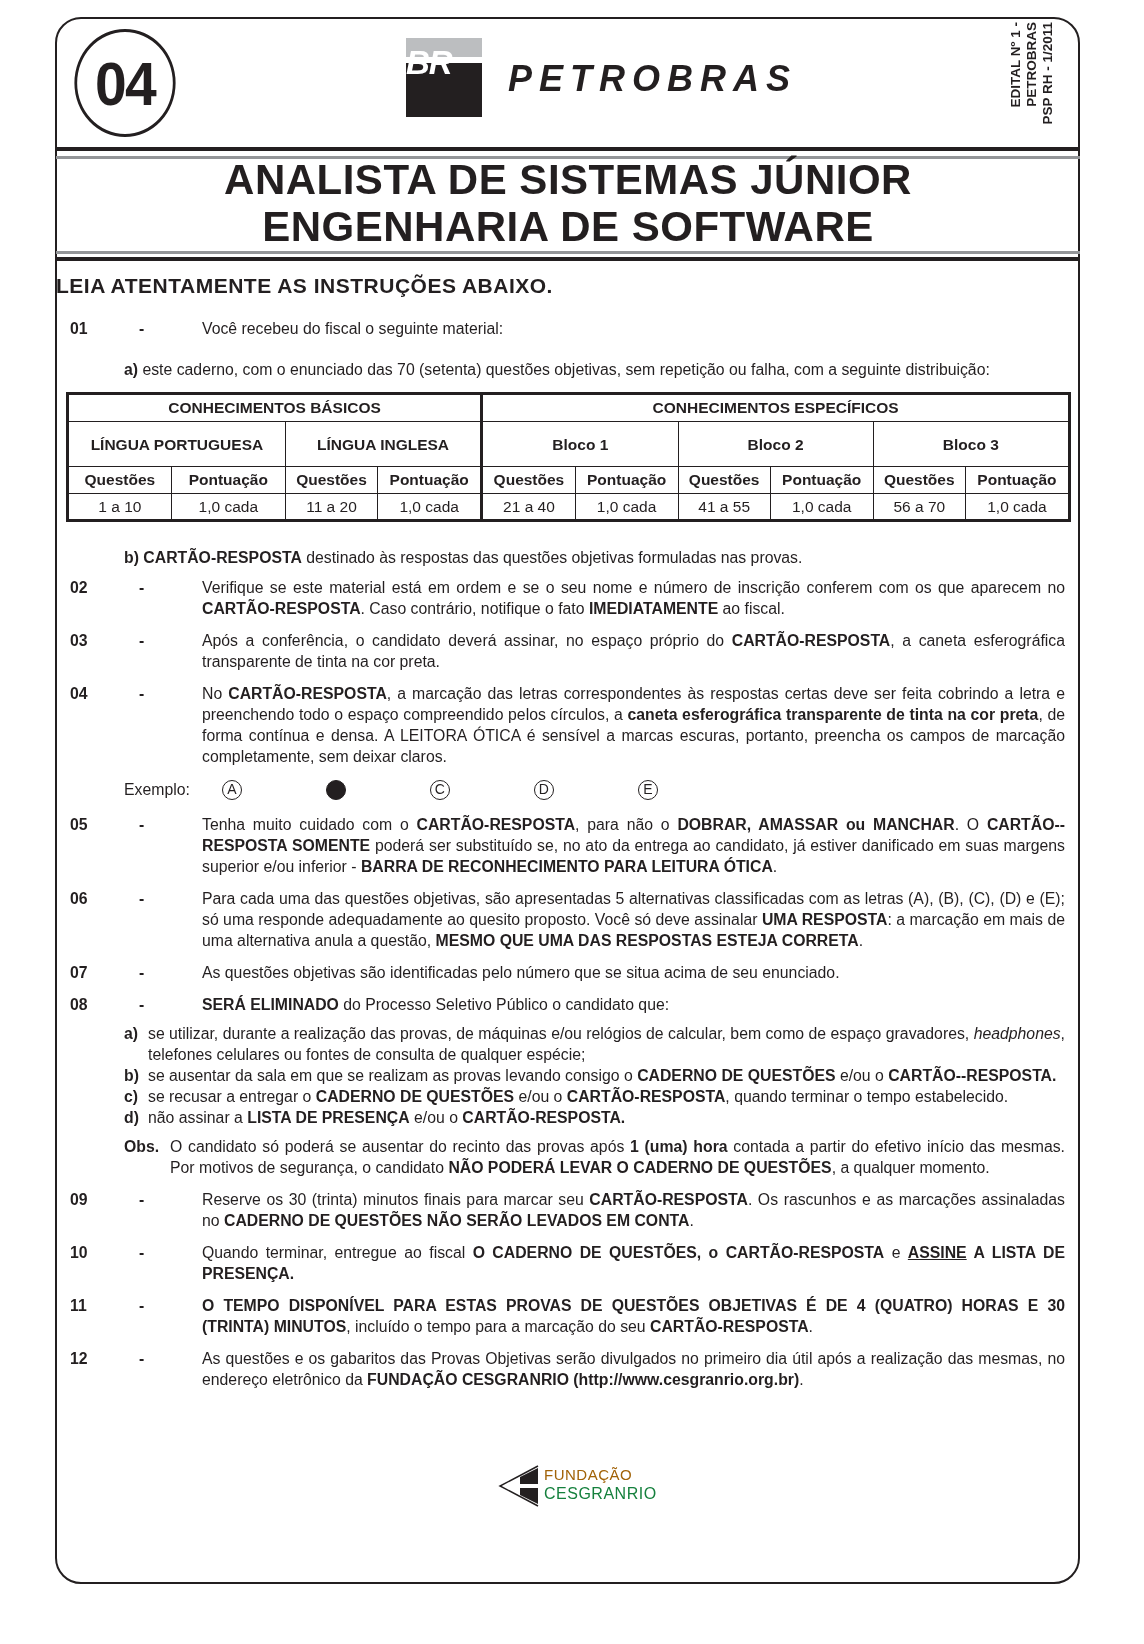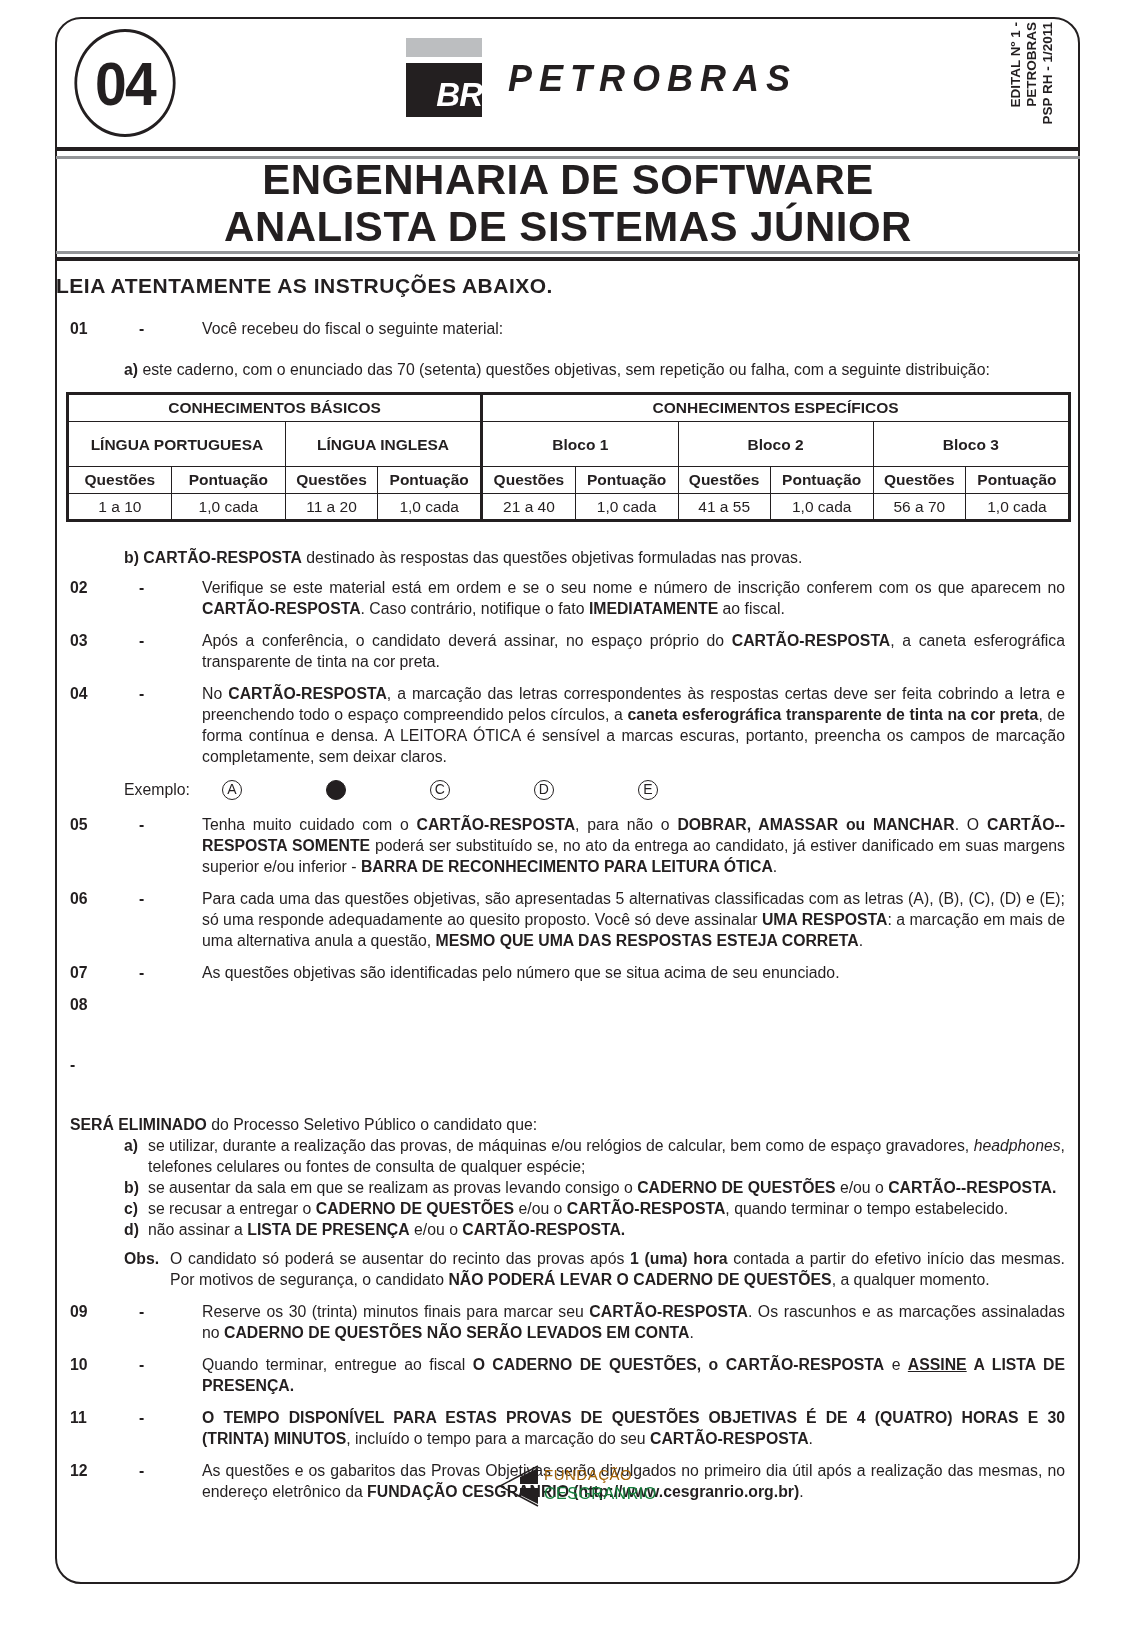--- a/index.html
+++ b/index.html
@@ -7,21 +7,21 @@
          font-family:"Liberation Sans", sans-serif; color:#231f20; }
   .page { position:absolute; left:55px; top:17px; width:1025px; height:1567px;
           border:2px solid #231f20; border-radius:26px; box-sizing:border-box; }
   .num-circle { position:absolute; left:70px; top:29px; width:110px; height:108px;
                 border:3px solid #231f20; border-radius:50%; box-sizing:border-box;
                 display:flex; align-items:center; justify-content:center;
                 font-family:"Liberation Sans", sans-serif; font-weight:bold;
                 font-size:62px; letter-spacing:-2px; transform:scaleX(0.92); }
   .br-grey { position:absolute; left:406px; top:38px; width:76px; height:19px; background:#bcbec0; }
   .br-black { position:absolute; left:406px; top:63px; width:76px; height:54px; background:#231f20; }
-  .br-text { position:absolute; left:406px; top:76px; width:76px; text-align:right;
+  .br-text { position:absolute; left:406px; top:44px; width:76px; text-align:left;
              color:#fff; font-weight:bold; font-style:italic; font-size:33px;
              font-family:"Liberation Sans", sans-serif; letter-spacing:-1px; }
   .petro { position:absolute; left:508px; top:58px; font-weight:bold; font-style:italic;
            font-size:36px; letter-spacing:7px; font-family:"Liberation Sans", sans-serif; }
   .edital { position:absolute; left:1008px; top:22px; width:60px; height:120px; }
   .edital-inner { position:absolute; left:0; top:120px; width:120px; transform-origin:0 0;
                   transform:rotate(-90deg); font-weight:bold; font-size:13.5px; line-height:16px;
                   text-align:right; }
   .rule { position:absolute; left:56px; width:1024px; }
   .r1 { top:147px; height:4px; background:#231f20; }
@@ -84,22 +84,22 @@
   <div class="edital-inner">
     <div>EDITAL Nº 1 -</div>
     <div>PETROBRAS</div>
     <div>PSP RH - 1/2011</div>
   </div>
 </div>
 
 <div class="rule r1"></div>
 <div class="rule r2"></div>
 <div class="title">
+  <div>ANALISTA DE SISTEMAS JÚNIOR</div>
   <div>ENGENHARIA DE SOFTWARE</div>
-  <div>ANALISTA DE SISTEMAS JÚNIOR</div>
 </div>
 <div class="rule r3"></div>
 <div class="rule r4"></div>
 
 <div class="leia">LEIA ATENTAMENTE AS INSTRUÇÕES ABAIXO.</div>
 
 <div class="content">
 
   <div class="item">
     <span class="inum">01</span>
@@ -153,21 +153,21 @@
       <span class="idash">-</span>
     <span class="itext"><span>Para cada uma das questões objetivas, são apresentadas 5 alternativas classificadas com as letras (A), (B), (C), (D) e (E); só uma responde adequadamente ao quesito proposto. Você só deve assinalar </span><b>UMA RESPOSTA</b><span>: a marcação em mais de uma alternativa anula a questão, </span><b>MESMO QUE UMA DAS RESPOSTAS ESTEJA CORRETA</b><span>.</span></span>
   </div>
 
   <div class="item">
     <span class="inum">07</span>
       <span class="idash">-</span>
     <span class="itext">As questões objetivas são identificadas pelo número que se situa acima de seu enunciado.</span>
   </div>
 
-  <div class="item" style="margin-bottom:0;flex-direction:column;">
+  <div class="item" style="margin-bottom:8px;">
     <span class="inum">08</span>
       <span class="idash">-</span>
     <span class="itext"><b>SERÁ ELIMINADO</b><span> do Processo Seletivo Público o candidato que:</span></span>
   </div>
   <div style="padding-left:54px;">
     <div class="subitem">
         <span class="lbl">a)</span>
         <span class="t"><span>se utilizar, durante a realização das provas, de máquinas e/ou relógios de calcular, bem como de espaço gravadores, </span><i>headphones</i><span>, telefones celulares ou fontes de consulta de qualquer espécie;</span></span>
       </div>
     <div class="subitem">

